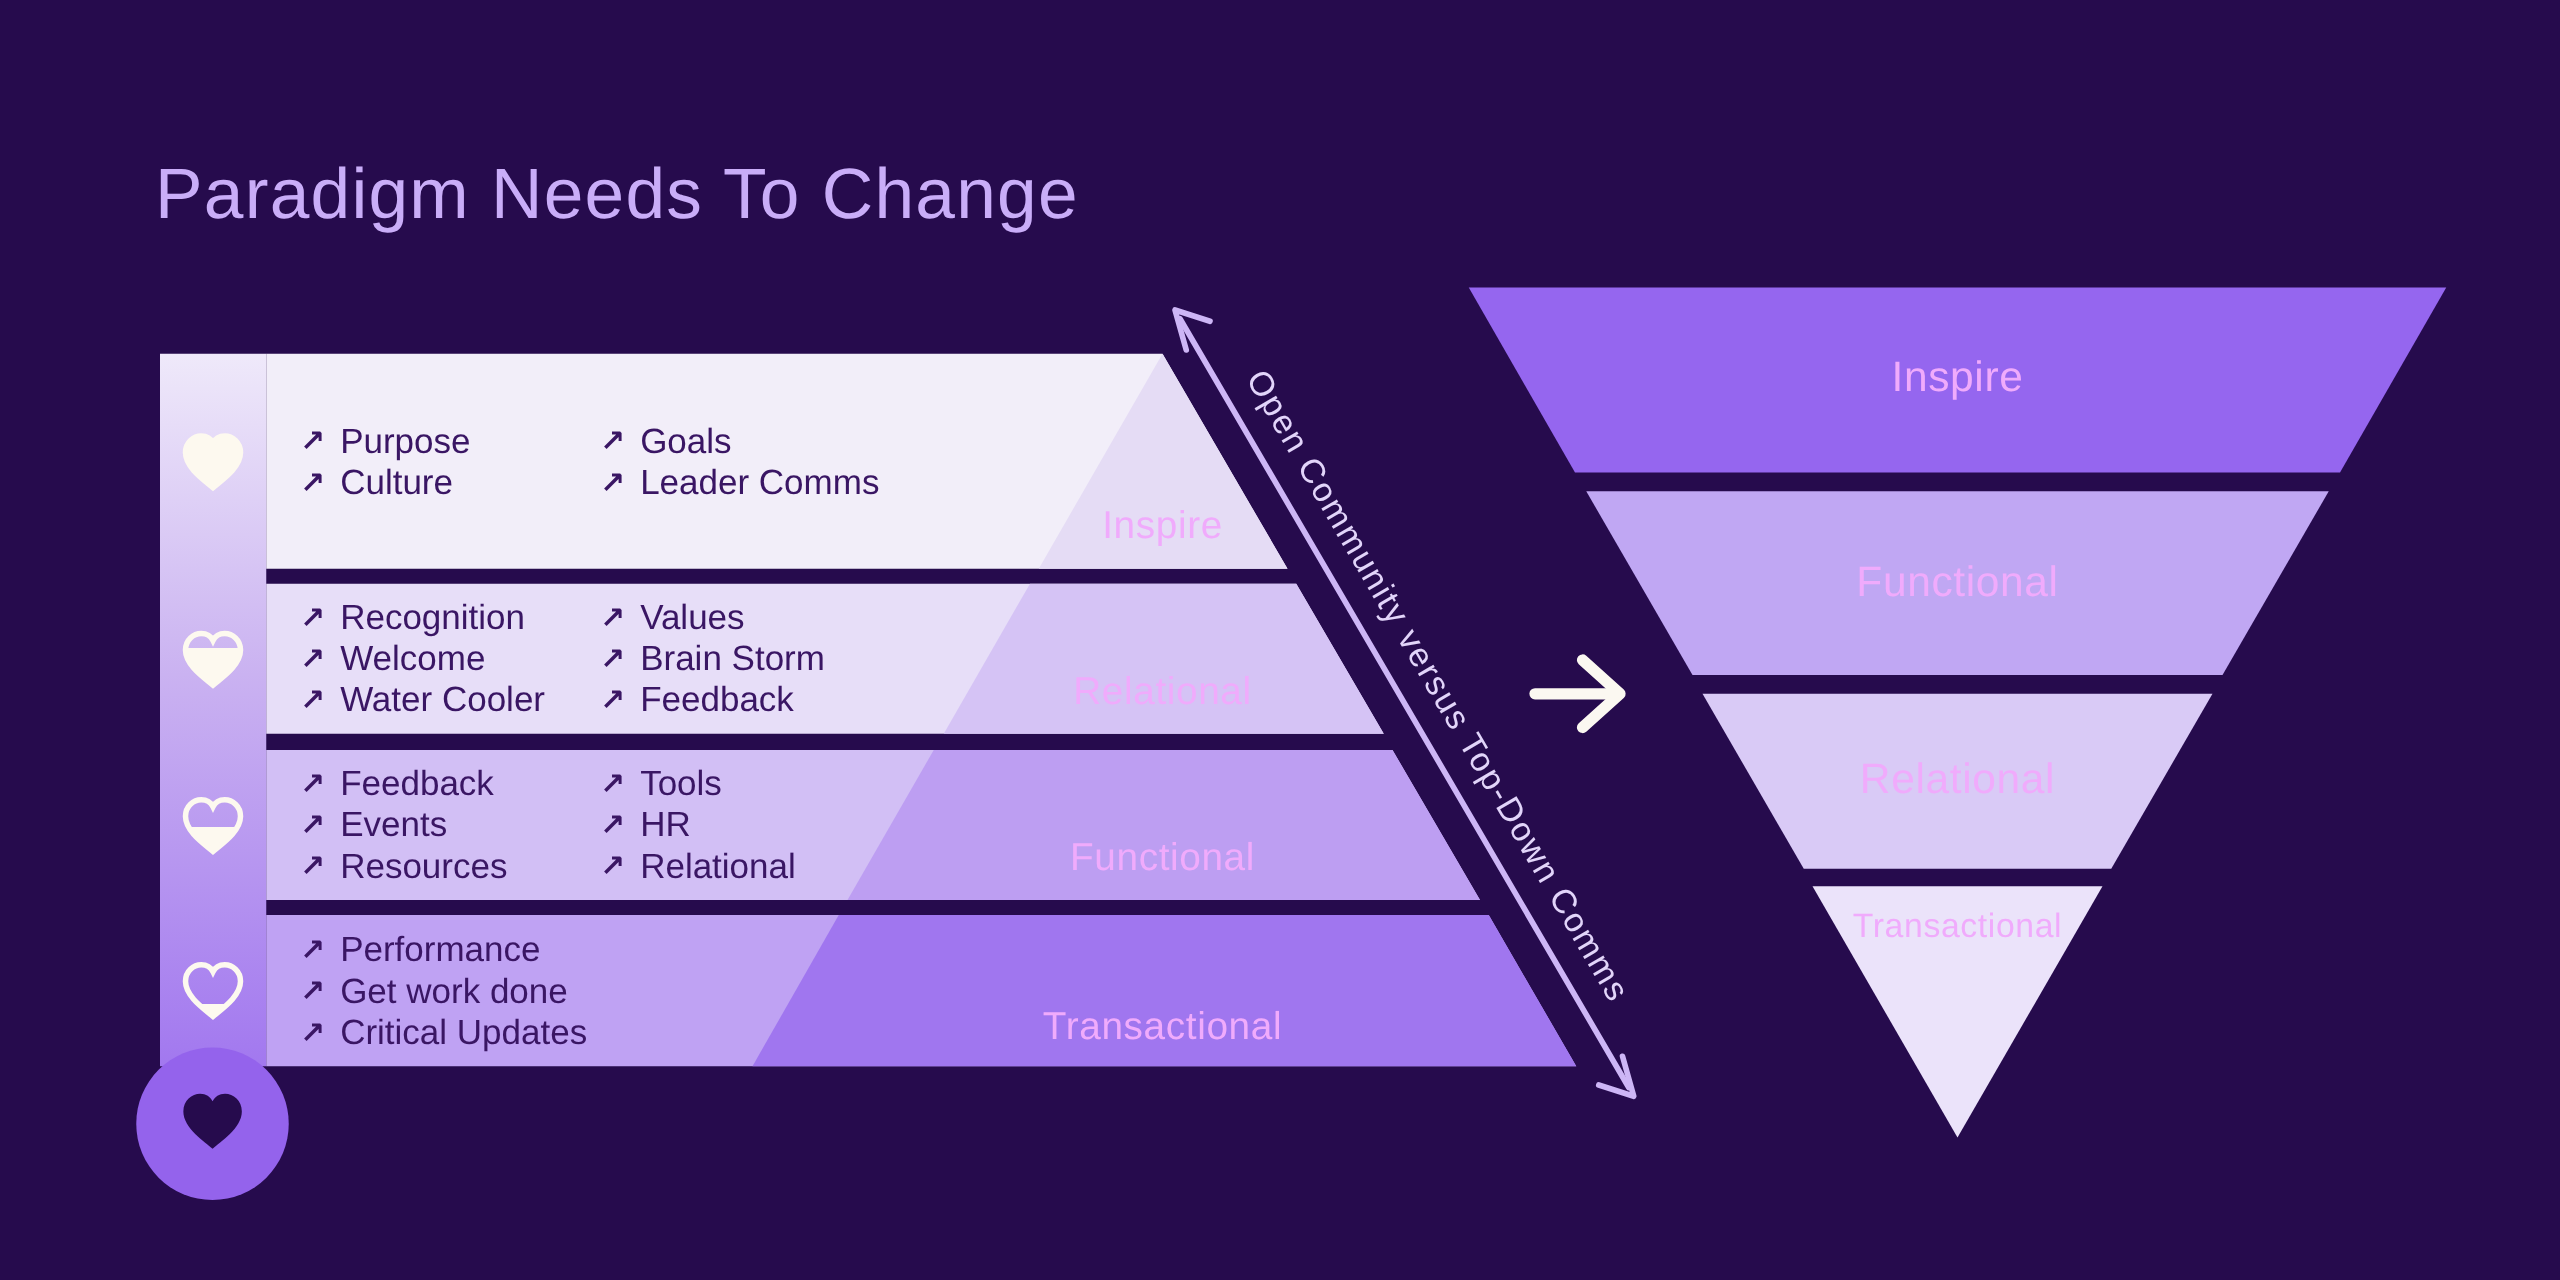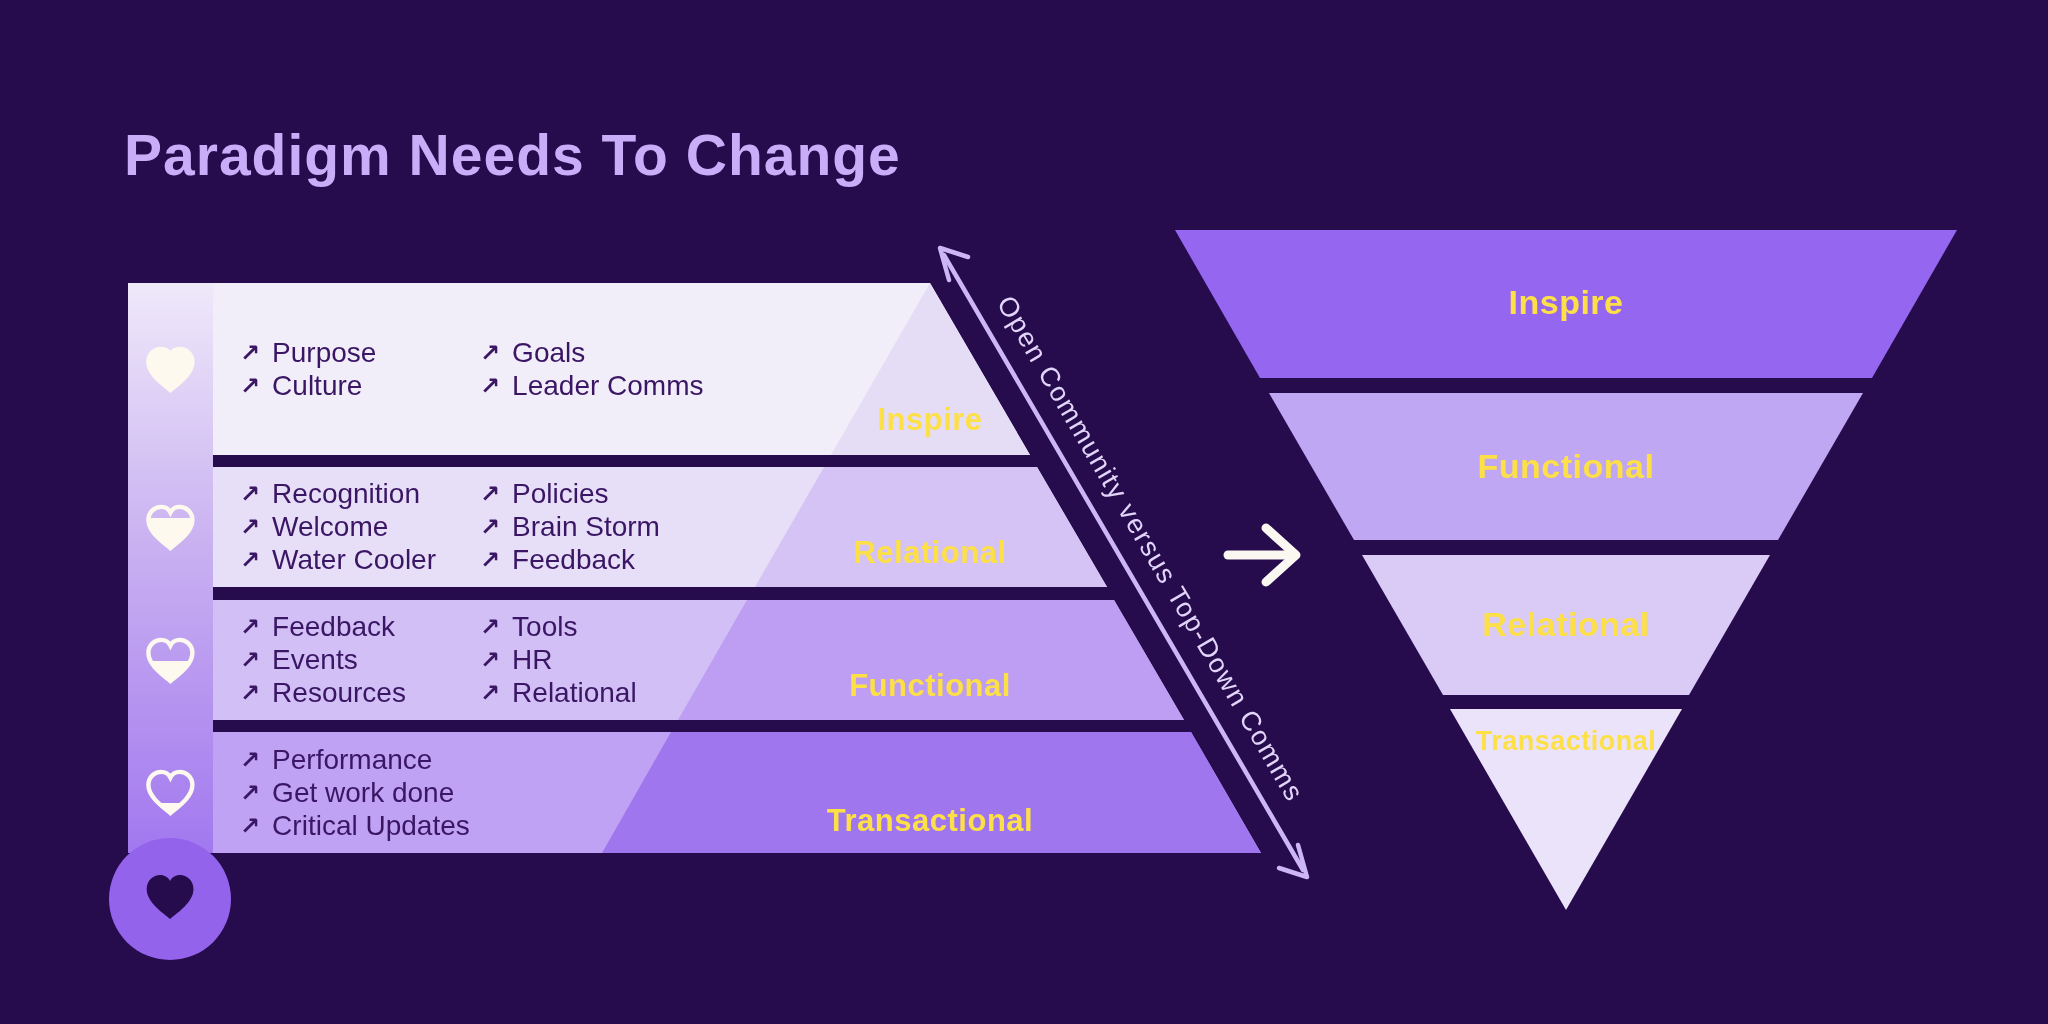--- a/index.html
+++ b/index.html
@@ -3,39 +3,39 @@
 <meta charset="utf-8">
 <style>
   html,body{margin:0;padding:0;}
   body{
     width:2048px;height:1024px;position:relative;overflow:hidden;
     background:#260b4d;
     font-family:"Liberation Sans", sans-serif;
   }
   .abs{position:absolute;}
   #title{
-    left:124px;top:122px;font-size:57px;font-weight:700;
+    left:124px;top:122px;font-size:57px;font-weight:400;
     color:#c9adf8;letter-spacing:1px;white-space:nowrap;
   }
   svg.layer{left:0;top:0;width:2048px;height:1024px;}
   
   .row-items{
     position:absolute;left:240px;display:flex;align-items:center;
     color:#3a1664;font-size:28px;font-weight:500;
   }
   .row-items .col{display:flex;flex-direction:column;justify-content:center;}
   .row-items .col.c1{width:240px;}
   .item{display:flex;align-items:center;height:33px;white-space:nowrap;}
   .bullet{
     font-family:"DejaVu Sans", sans-serif;font-size:24px;font-weight:700;
     margin-right:12px;line-height:1;
   }
   .band-label{
     position:absolute;transform:translate(-50%,-50%);
-    color:#fde047;font-weight:700;font-size:31px;white-space:nowrap;
+    color:#f0abfc;font-weight:400;font-size:31px;white-space:nowrap;
     letter-spacing:0.5px;
   }
   .band-label.right{font-size:34px;}
   .band-label.small{font-size:27px;}
   #axis-arrow-label{
     position:absolute;left:1150px;top:549px;
     transform:translate(-50%,-50%) rotate(59.7deg);
     color:#e2d5fa;font-size:27px;font-weight:500;letter-spacing:1.5px;
     white-space:nowrap;
   }
@@ -141,21 +141,21 @@
         <span>Welcome</span>
       </div>
     <div class="item">
         <span class="bullet">↗</span>
         <span>Water Cooler</span>
       </div>
   </div>
   <div class="col">
     <div class="item">
         <span class="bullet">↗</span>
-        <span>Policies</span>
+        <span>Values</span>
       </div>
     <div class="item">
         <span class="bullet">↗</span>
         <span>Brain Storm</span>
       </div>
     <div class="item">
         <span class="bullet">↗</span>
         <span>Feedback</span>
       </div>
   </div>

